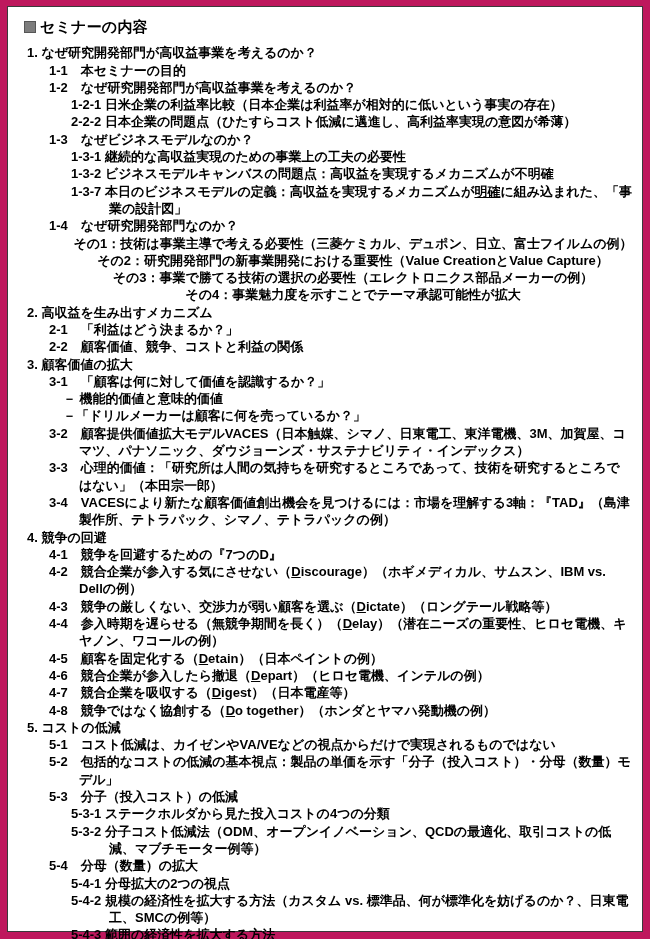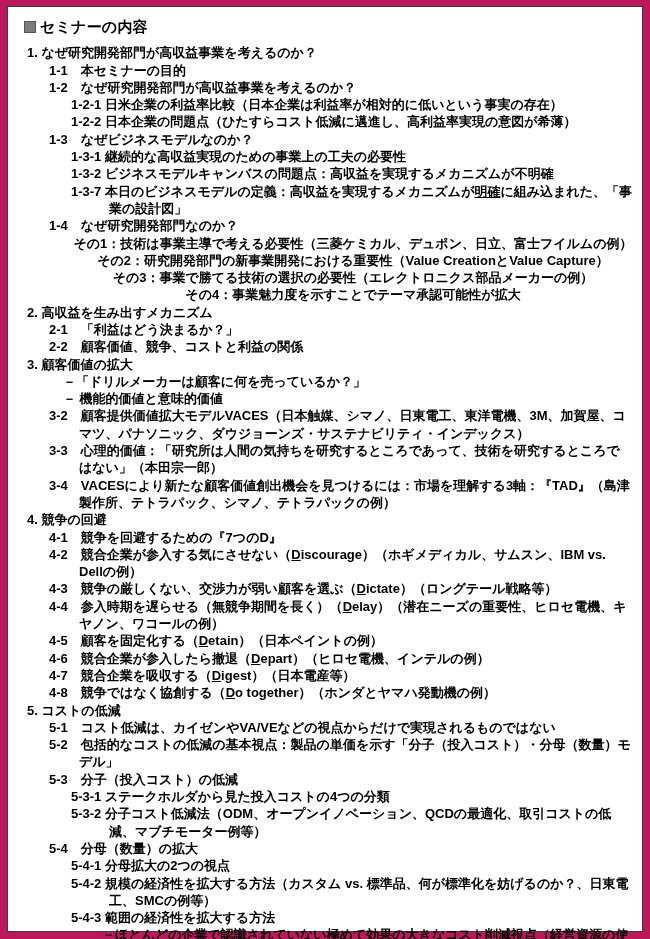--- a/index.html
+++ b/index.html
@@ -119,36 +119,37 @@
     <div class="doc-title">
       <span class="title-square"></span>
       <span>セミナーの内容</span>
     </div>
 
     <div class="outline" id="outline-root">
         <div class="row lv1"><span class="txt">1. なぜ研究開発部門が高収益事業を考えるのか？</span></div>
         <div class="row lv2"><span class="txt">1-1　本セミナーの目的</span></div>
         <div class="row lv2"><span class="txt">1-2　なぜ研究開発部門が高収益事業を考えるのか？</span></div>
         <div class="row lv3"><span class="txt">1-2-1 日米企業の利益率比較（日本企業は利益率が相対的に低いという事実の存在）</span></div>
-        <div class="row lv3"><span class="txt">1-2-2 日本企業の問題点（ひたすらコスト低減に邁進し、高利益率実現の意図が希薄）</span></div>
+        <div class="row lv3"><span class="txt">2-2-2 日本企業の問題点（ひたすらコスト低減に邁進し、高利益率実現の意図が希薄）</span></div>
         <div class="row lv2"><span class="txt">1-3　なぜビジネスモデルなのか？</span></div>
         <div class="row lv3"><span class="txt">1-3-1 継続的な高収益実現のための事業上の工夫の必要性</span></div>
         <div class="row lv3"><span class="txt">1-3-2 ビジネスモデルキャンバスの問題点：高収益を実現するメカニズムが不明確</span></div>
         <div class="row lv3"><span class="txt">1-3-7 本日のビジネスモデルの定義：高収益を実現するメカニズムが</span><span class="txt u">明確</span><span class="txt">に組み込まれた、「事業の設計図」</span></div>
         <div class="row lv2"><span class="txt">1-4　なぜ研究開発部門なのか？</span></div>
         <div class="row lv3b"><span class="txt">その1：技術は事業主導で考える必要性（三菱ケミカル、デュポン、日立、富士フイルムの例）</span></div>
         <div class="row lv3b"><span class="txt">その2：研究開発部門の新事業開発における重要性（Value CreationとValue Capture）</span></div>
         <div class="row lv3b"><span class="txt">その3：事業で勝てる技術の選択の必要性（エレクトロニクス部品メーカーの例）</span></div>
         <div class="row lv3b"><span class="txt">その4：事業魅力度を示すことでテーマ承認可能性が拡大</span></div>
         <div class="row lv1"><span class="txt">2. 高収益を生み出すメカニズム</span></div>
         <div class="row lv2"><span class="txt">2-1　「利益はどう決まるか？」</span></div>
         <div class="row lv2"><span class="txt">2-2　顧客価値、競争、コストと利益の関係</span></div>
         <div class="row lv1"><span class="txt">3. 顧客価値の拡大</span></div>
+        <div class="row lv2"><span class="txt">3-1　「顧客は何に対して価値を認識するか？」</span></div>
+        <div class="row lvd"><span class="txt">－ 機能的価値と意味的価値</span></div>
         <div class="row lvd"><span class="txt">－「ドリルメーカーは顧客に何を売っているか？」</span></div>
-        <div class="row lvd"><span class="txt">－ 機能的価値と意味的価値</span></div>
         <div class="row lv2"><span class="txt">3-2　顧客提供価値拡大モデルVACES（日本触媒、シマノ、日東電工、東洋電機、3M、加賀屋、コマツ、パナソニック、ダウジョーンズ・サステナビリティ・インデックス）</span></div>
         <div class="row lv2"><span class="txt">3-3　心理的価値：「研究所は人間の気持ちを研究するところであって、技術を研究するところではない」（本田宗一郎）</span></div>
         <div class="row lv2"><span class="txt">3-4　VACESにより新たな顧客価値創出機会を見つけるには：市場を理解する3軸：『TAD』（島津製作所、テトラパック、シマノ、テトラパックの例）</span></div>
         <div class="row lv1"><span class="txt">4. 競争の回避</span></div>
         <div class="row lv2"><span class="txt">4-1　競争を回避するための『7つのD』</span></div>
         <div class="row lv2"><span class="txt">4-2　競合企業が参入する気にさせない（</span><span class="txt u">D</span><span class="txt">iscourage）（ホギメディカル、サムスン、IBM vs. Dellの例）</span></div>
         <div class="row lv2"><span class="txt">4-3　競争の厳しくない、交渉力が弱い顧客を選ぶ（</span><span class="txt u">D</span><span class="txt">ictate）（ロングテール戦略等）</span></div>
         <div class="row lv2"><span class="txt">4-4　参入時期を遅らせる（無競争期間を長く）（</span><span class="txt u">D</span><span class="txt">elay）（潜在ニーズの重要性、ヒロセ電機、キヤノン、ワコールの例）</span></div>
         <div class="row lv2"><span class="txt">4-5　顧客を固定化する（</span><span class="txt u">D</span><span class="txt">etain）（日本ペイントの例）</span></div>
         <div class="row lv2"><span class="txt">4-6　競合企業が参入したら撤退（</span><span class="txt u">D</span><span class="txt">epart）（ヒロセ電機、インテルの例）</span></div>

